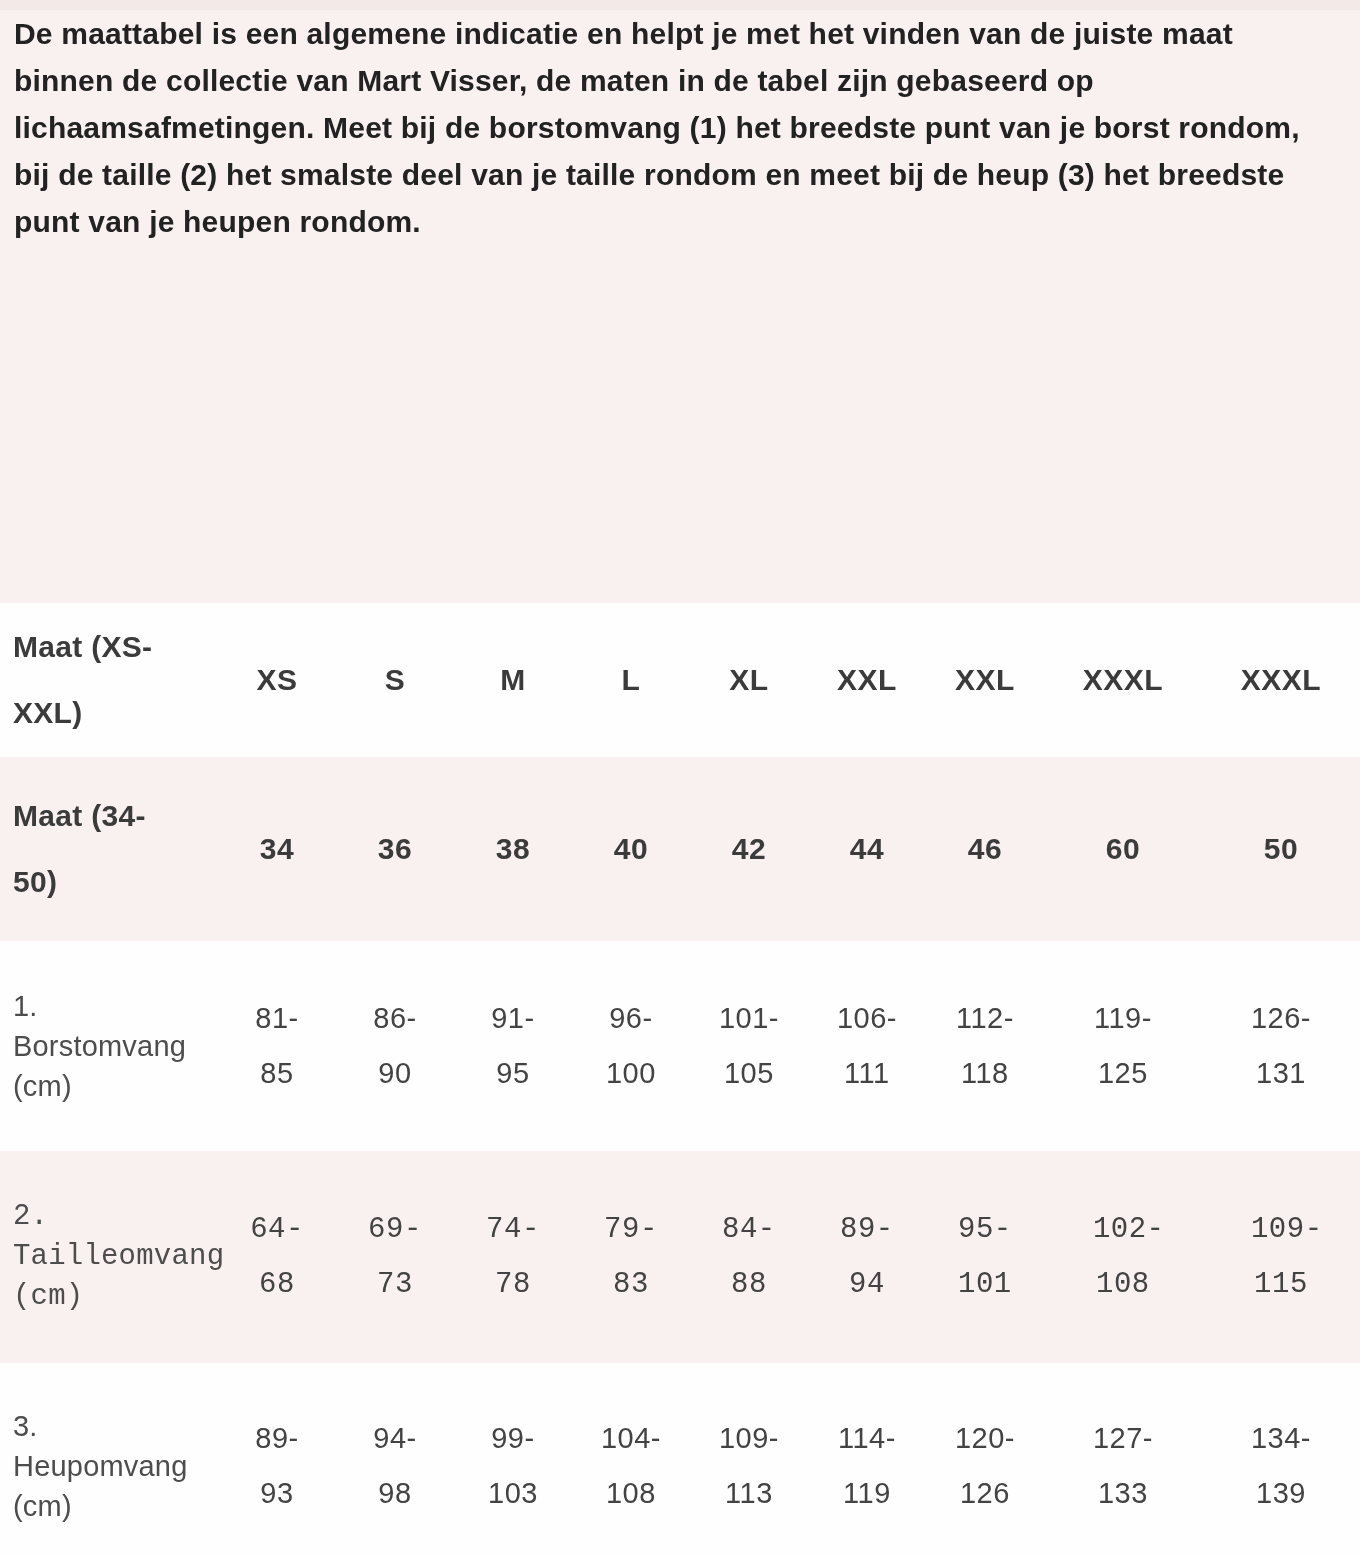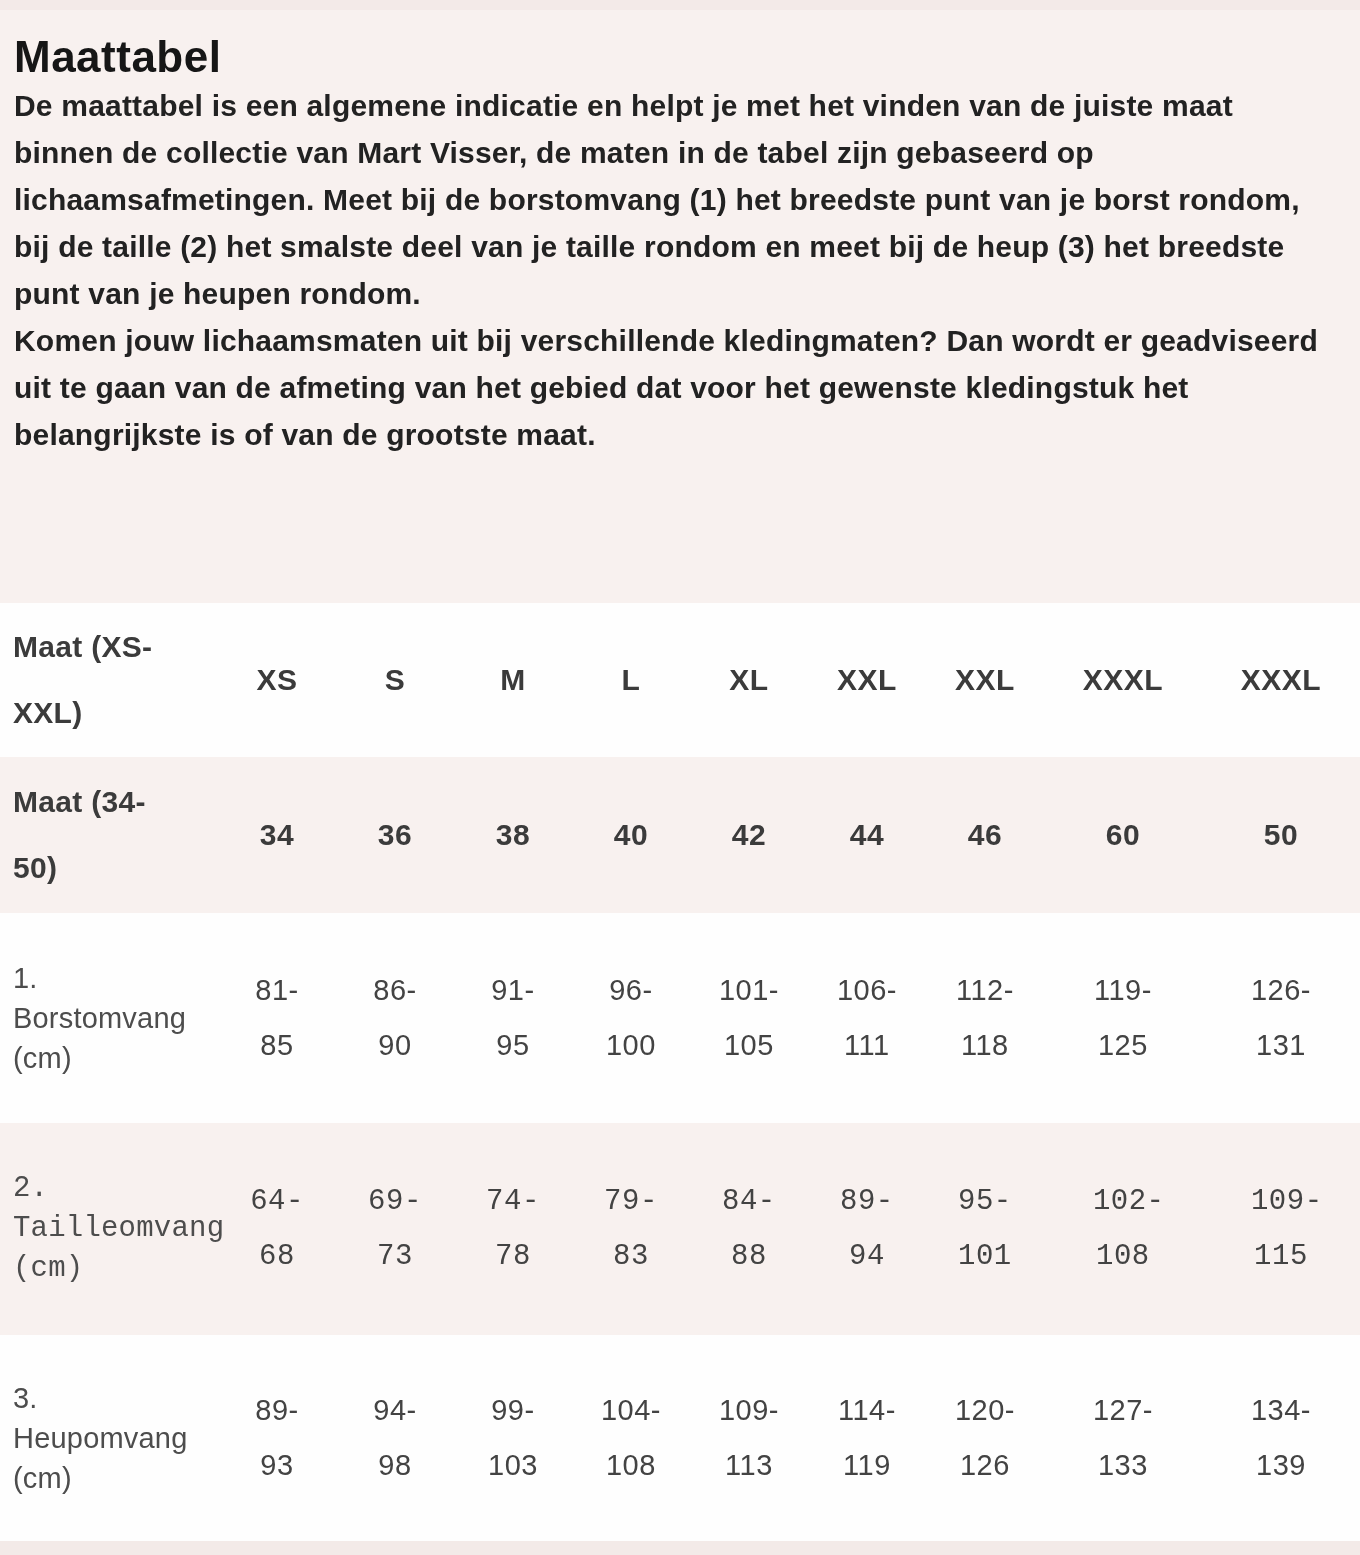--- a/index.html
+++ b/index.html
@@ -62,21 +62,21 @@
   table.size-table th {
     text-align: left;
     padding-left: 13px;
     font-weight: inherit;
   }
   table.size-table td { text-align: center; }
 
   tr.r-head { height: 155px; }
   tr.r-body-tall { height: 210px; }
   tr.r0 { height: 154px; }
-  tr.r1 { height: 156px; }
+  tr.r1 { height: 184px; }
   tr.r3 { height: 212px; font-family: Liberation Mono, monospace; }
   tr.r4 { height: 206px; }
 
   .lblspan {
     display: inline-block;
     text-align: left;
     vertical-align: middle;
   }
   tr.r-head .lblspan {
     max-width: 150px;
@@ -111,23 +111,21 @@
     text-align: center;
     color: var(--table-value-color, #434343);
   }
 </style>
 </head>
 <body>
 
 <div class="edge-strip-top"></div>
 
 <div class="intro">
-  <h1 class="page-title">Maattabel</h1>
   <p class="para-1">De maattabel is een algemene indicatie en helpt je met het vinden van de juiste maat binnen de collectie van Mart Visser, de maten in de tabel zijn gebaseerd op lichaamsafmetingen. Meet bij de borstomvang (1) het breedste punt van je borst rondom, bij de taille (2) het smalste deel van je taille rondom en meet bij de heup (3) het breedste punt van je heupen rondom.</p>
-  <p class="para-2">Komen jouw lichaamsmaten uit bij verschillende kledingmaten? Dan wordt er geadviseerd uit te gaan van de afmeting van het gebied dat voor het gewenste kledingstuk het belangrijkste is of van de grootste maat.</p>
 </div>
 
 <table class="size-table">
   <colgroup>
     <col class="c-label">
     <col>
       <col>
       <col>
       <col>
       <col>

